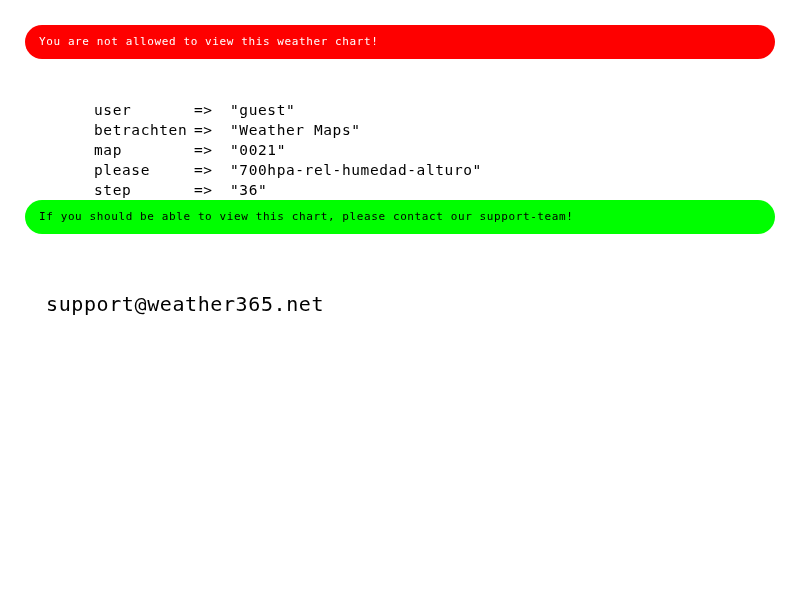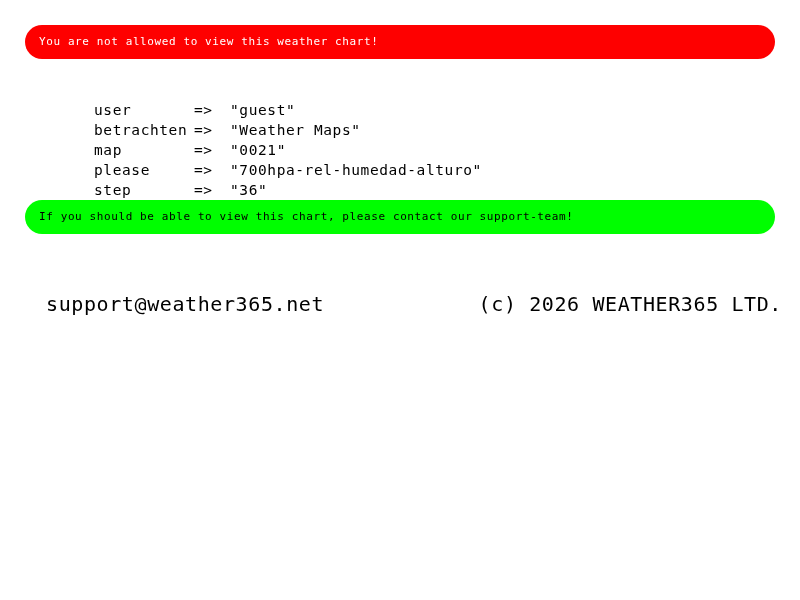--- a/index.html
+++ b/index.html
@@ -112,16 +112,15 @@
       <span class="detail-key">step</span><span class="detail-arrow">=&gt;</span><span class="detail-val">"36"</span>
     </span>
   </div>
 
   <div class="banner banner-info">
     <span class="banner-line">If you should be able to view this chart, please contact our support-team!</span>
   </div>
 
   <div class="footer">
     <span class="footer-left">support@weather365.net</span>
-    <span class="footer-right">(c) 2026 WEATHER365 LTD.</span>
   </div>
 
 </div>
 
 </body></html>

